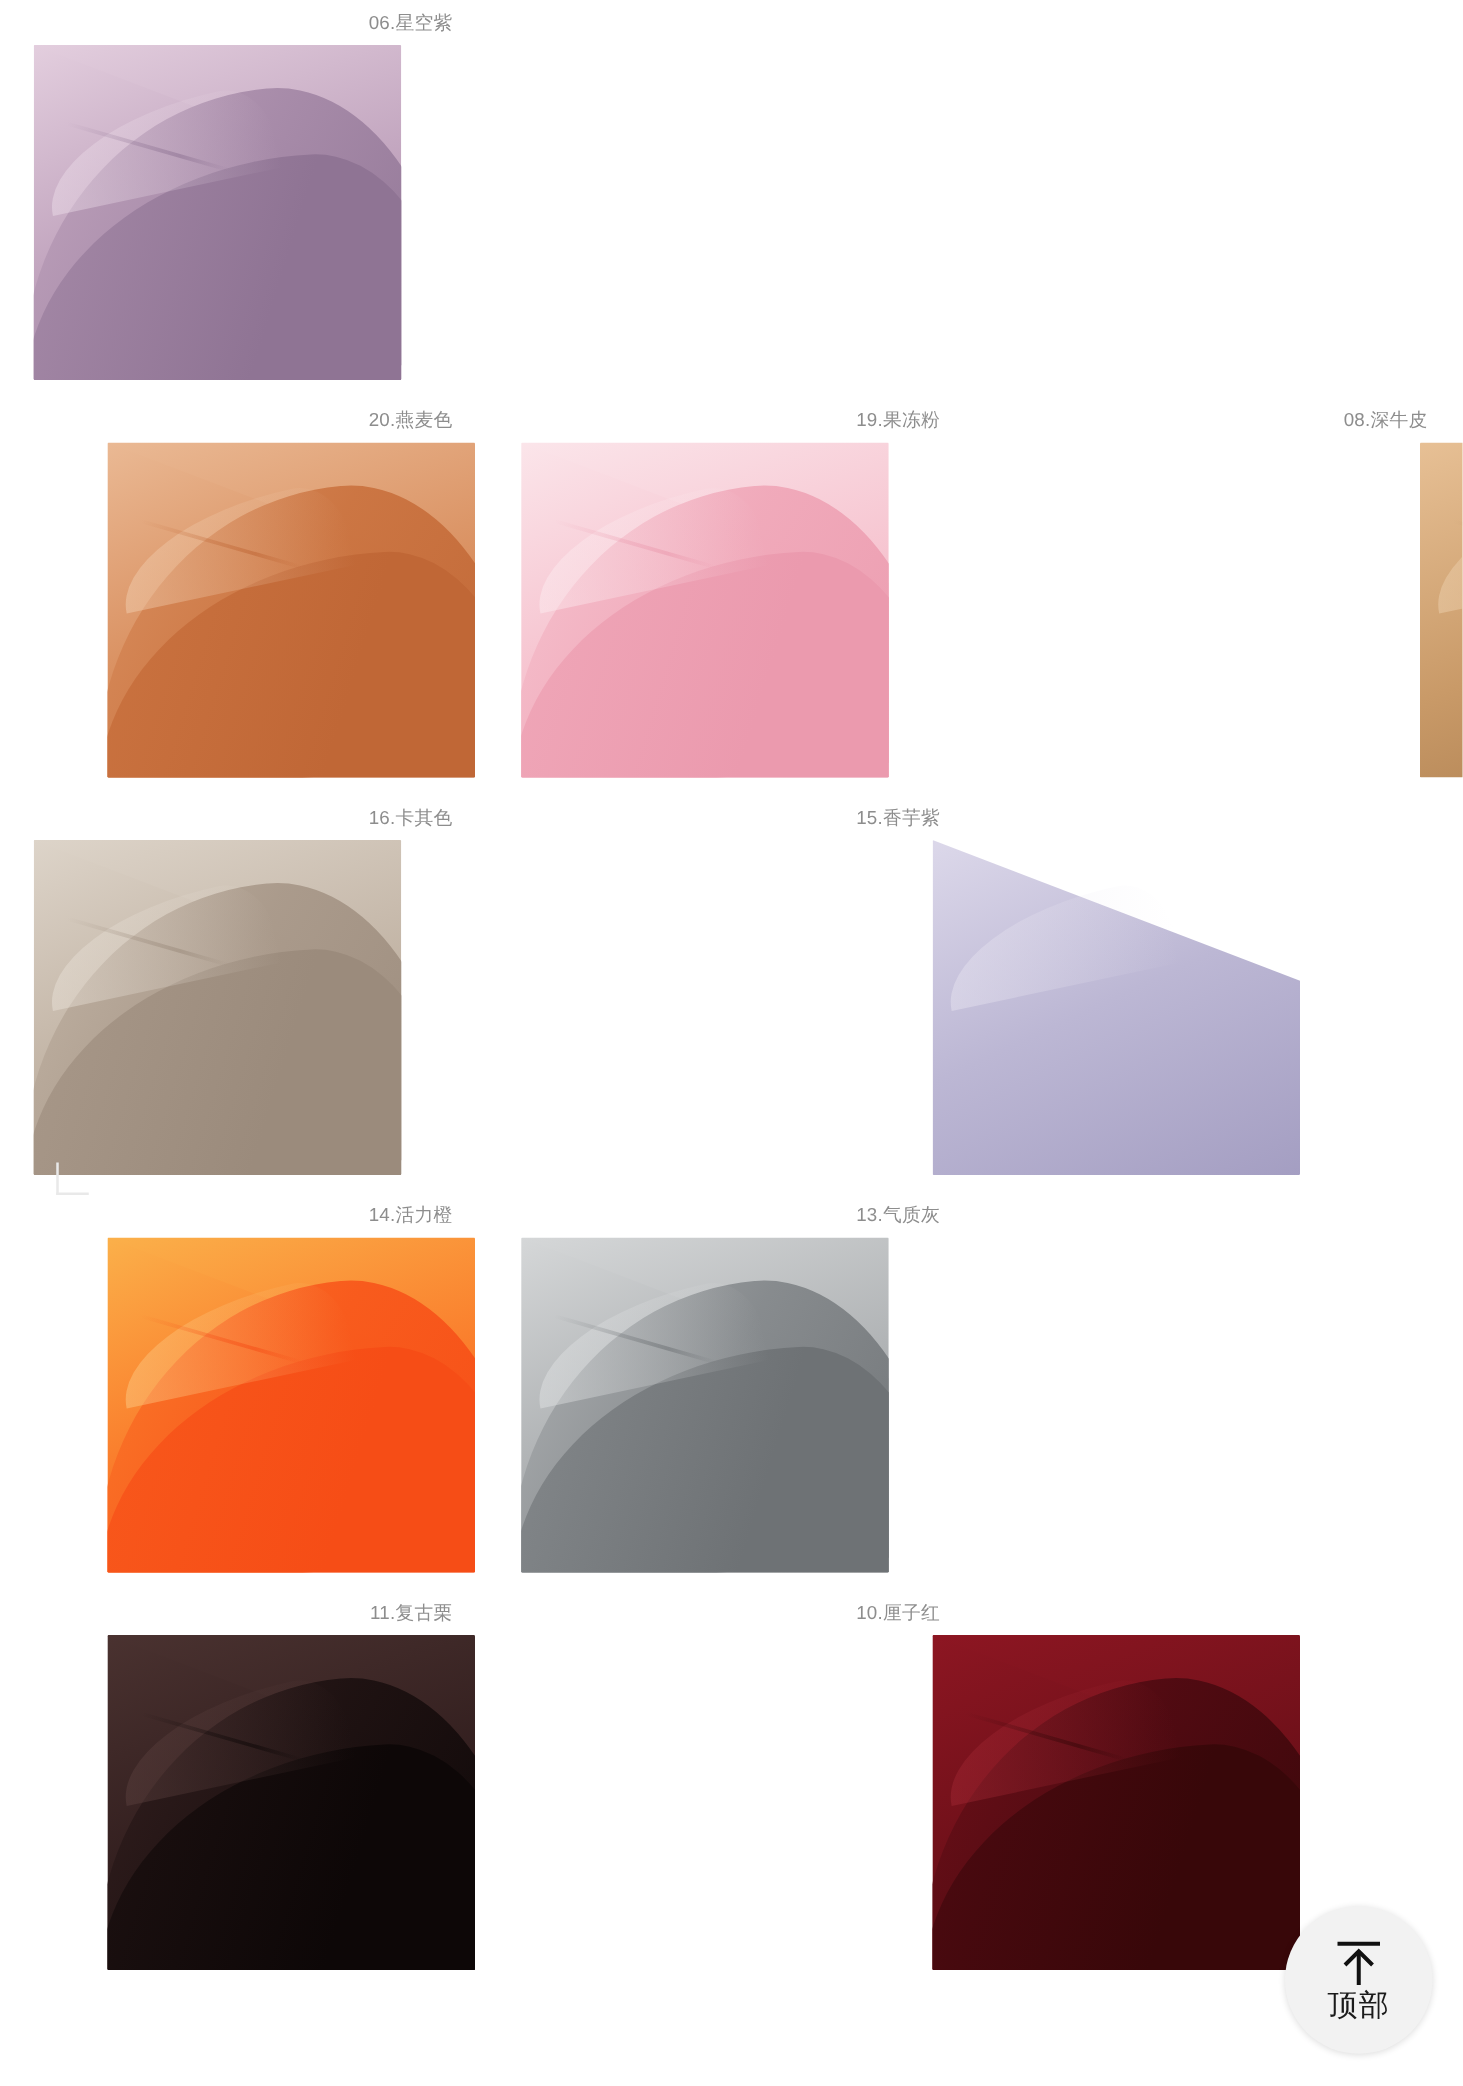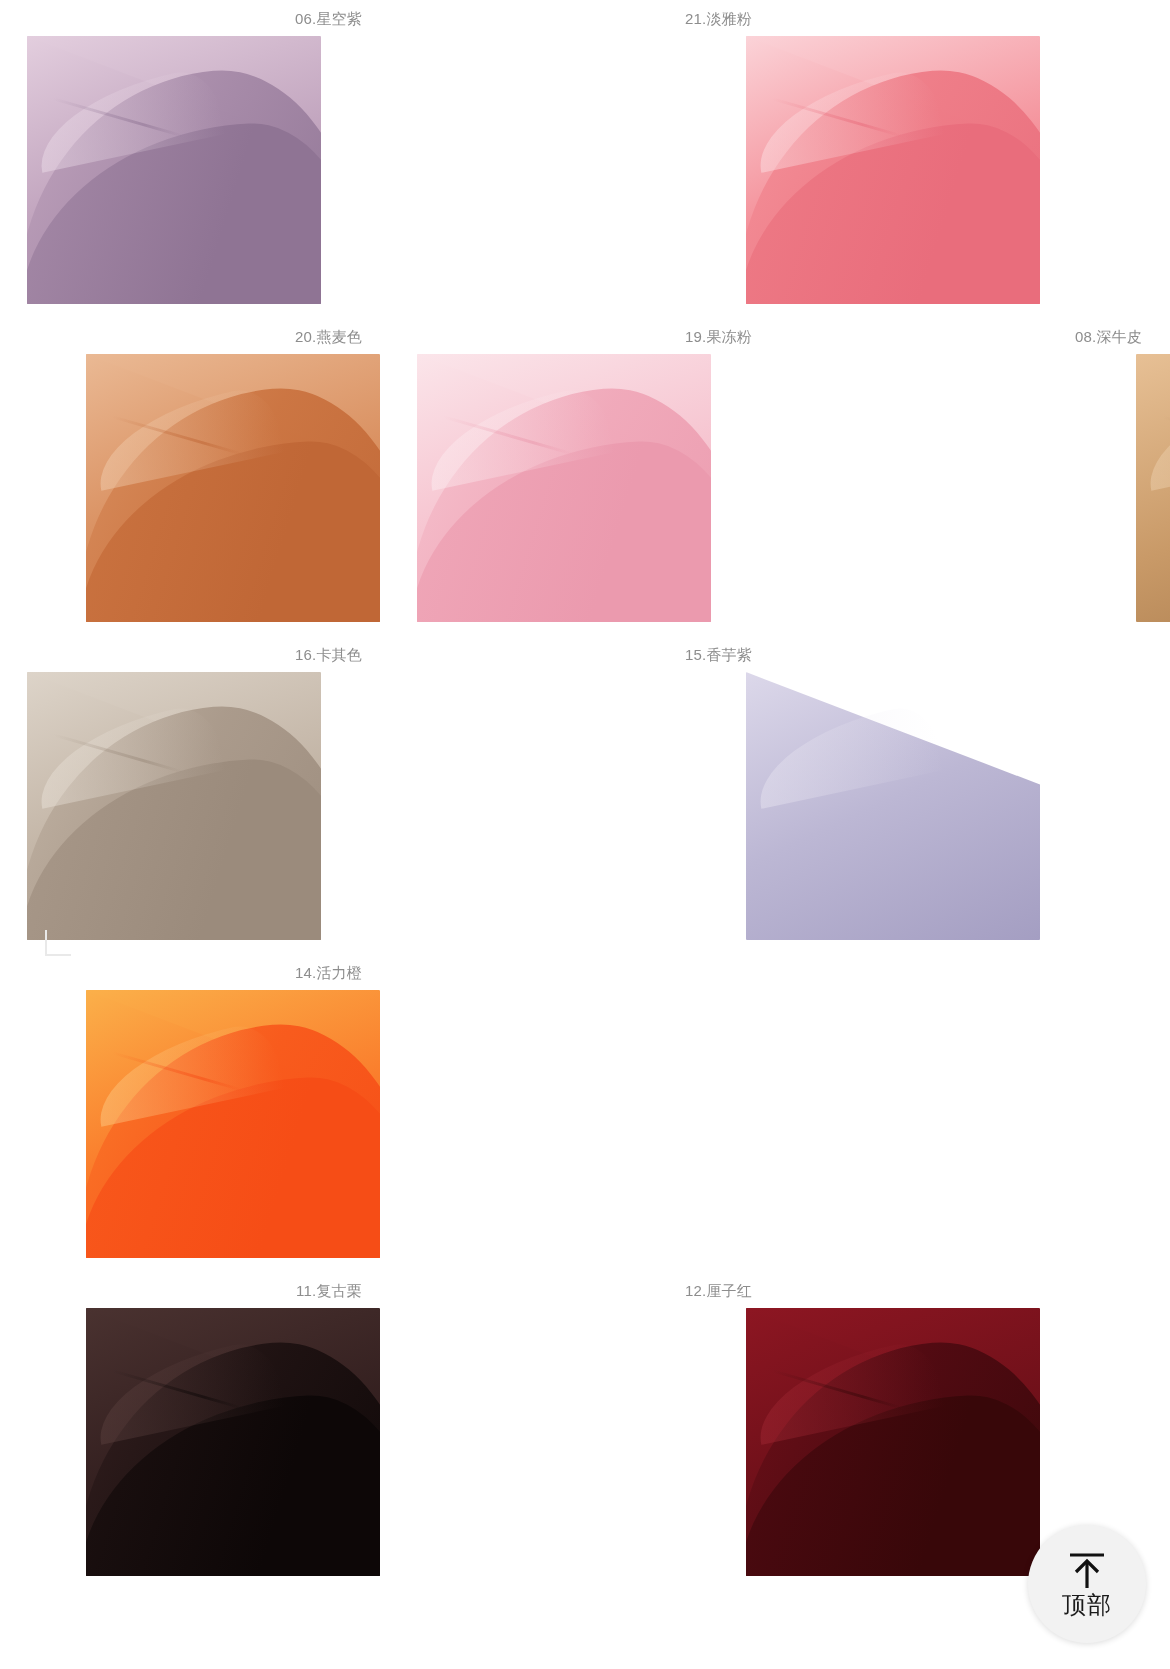--- a/index.html
+++ b/index.html
@@ -135,33 +135,20 @@
         <div class="paper">
             <div class="base" style="background:linear-gradient(160deg,#e3cede 0%,#c0a3bd 55%,#8f7494 100%);"></div>
             <div class="tri" style="background:linear-gradient(155deg,#e3cede 0%,#c0a3bd 48%,#a68aa8 100%);"></div>
             <div class="fold-a" style="background:linear-gradient(120deg,#c0a3bd 0%,#a68aa8 48%,#8f7494 100%);"></div>
             <div class="fold-b" style="background:linear-gradient(110deg,#a68aa8 0%,#8f7494 60%,#8f7494 100%);"></div>
             <div class="sheen" style="background:linear-gradient(90deg,#efe1ec 0%,rgba(255,255,255,0) 100%);"></div>
             <div class="crease" style="background:linear-gradient(90deg,rgba(0,0,0,0) 0%,#8f7494 70%,rgba(0,0,0,0) 100%);"></div>
           </div>
       </div>
     </div>
-    <div class="cell col-2">
-      <div class="cell-label">21.淡雅粉</div>
-      <div class="swatch">
-        <div class="paper">
-            <div class="base" style="background:linear-gradient(160deg,#fbd3d8 0%,#f4919a 55%,#e96d7c 100%);"></div>
-            <div class="tri" style="background:linear-gradient(155deg,#fbd3d8 0%,#f4919a 48%,#ee7b86 100%);"></div>
-            <div class="fold-a" style="background:linear-gradient(120deg,#f4919a 0%,#ee7b86 48%,#e96d7c 100%);"></div>
-            <div class="fold-b" style="background:linear-gradient(110deg,#ee7b86 0%,#e96d7c 60%,#e96d7c 100%);"></div>
-            <div class="sheen" style="background:linear-gradient(90deg,#fde6e9 0%,rgba(255,255,255,0) 100%);"></div>
-            <div class="crease" style="background:linear-gradient(90deg,rgba(0,0,0,0) 0%,#e96d7c 70%,rgba(0,0,0,0) 100%);"></div>
-          </div>
-      </div>
-    </div>
   </div>
 
   <div class="grid-row">
     <div class="cell col-0">
       <div class="cell-label">20.燕麦色</div>
       <div class="swatch">
         <div class="paper">
             <div class="base" style="background:linear-gradient(160deg,#eab994 0%,#d98f5f 55%,#c06736 100%);"></div>
             <div class="tri" style="background:linear-gradient(155deg,#eab994 0%,#d98f5f 48%,#cb7441 100%);"></div>
             <div class="fold-a" style="background:linear-gradient(120deg,#d98f5f 0%,#cb7441 48%,#c06736 100%);"></div>
@@ -235,38 +222,51 @@
         <div class="paper">
             <div class="base" style="background:linear-gradient(160deg,#fbb04a 0%,#fa7a2a 55%,#f64d16 100%);"></div>
             <div class="tri" style="background:linear-gradient(155deg,#fbb04a 0%,#fa7a2a 48%,#f8591c 100%);"></div>
             <div class="fold-a" style="background:linear-gradient(120deg,#fa7a2a 0%,#f8591c 48%,#f64d16 100%);"></div>
             <div class="fold-b" style="background:linear-gradient(110deg,#f8591c 0%,#f64d16 60%,#f64d16 100%);"></div>
             <div class="sheen" style="background:linear-gradient(90deg,#fdd08a 0%,rgba(255,255,255,0) 100%);"></div>
             <div class="crease" style="background:linear-gradient(90deg,rgba(0,0,0,0) 0%,#f64d16 70%,rgba(0,0,0,0) 100%);"></div>
           </div>
       </div>
     </div>
+    <div class="cell col-1">
+      <div class="cell-label">13.气质灰</div>
+      <div class="swatch">
+        <div class="paper">
+            <div class="base" style="background:linear-gradient(160deg,#d5d7d8 0%,#aeb1b3 55%,#6e7275 100%);"></div>
+            <div class="tri" style="background:linear-gradient(155deg,#d5d7d8 0%,#aeb1b3 48%,#85898c 100%);"></div>
+            <div class="fold-a" style="background:linear-gradient(120deg,#aeb1b3 0%,#85898c 48%,#6e7275 100%);"></div>
+            <div class="fold-b" style="background:linear-gradient(110deg,#85898c 0%,#6e7275 60%,#6e7275 100%);"></div>
+            <div class="sheen" style="background:linear-gradient(90deg,#e5e7e8 0%,rgba(255,255,255,0) 100%);"></div>
+            <div class="crease" style="background:linear-gradient(90deg,rgba(0,0,0,0) 0%,#6e7275 70%,rgba(0,0,0,0) 100%);"></div>
+          </div>
+      </div>
+    </div>
   </div>
 
   <div class="grid-row">
     <div class="cell col-0">
       <div class="cell-label">11.复古栗</div>
       <div class="swatch">
         <div class="paper">
             <div class="base" style="background:linear-gradient(160deg,#4a3230 0%,#331f1f 55%,#0d0707 100%);"></div>
             <div class="tri" style="background:linear-gradient(155deg,#4a3230 0%,#331f1f 48%,#1d1111 100%);"></div>
             <div class="fold-a" style="background:linear-gradient(120deg,#331f1f 0%,#1d1111 48%,#0d0707 100%);"></div>
             <div class="fold-b" style="background:linear-gradient(110deg,#1d1111 0%,#0d0707 60%,#0d0707 100%);"></div>
             <div class="sheen" style="background:linear-gradient(90deg,#5d4240 0%,rgba(255,255,255,0) 100%);"></div>
             <div class="crease" style="background:linear-gradient(90deg,rgba(0,0,0,0) 0%,#0d0707 70%,rgba(0,0,0,0) 100%);"></div>
           </div>
       </div>
     </div>
     <div class="cell col-2">
-      <div class="cell-label">12.厘子红</div>
+      <div class="cell-label">10.厘子红</div>
       <div class="swatch">
         <div class="paper">
             <div class="base" style="background:linear-gradient(160deg,#8d1622 0%,#6e1019 55%,#380709 100%);"></div>
             <div class="tri" style="background:linear-gradient(155deg,#8d1622 0%,#6e1019 48%,#4e0a11 100%);"></div>
             <div class="fold-a" style="background:linear-gradient(120deg,#6e1019 0%,#4e0a11 48%,#380709 100%);"></div>
             <div class="fold-b" style="background:linear-gradient(110deg,#4e0a11 0%,#380709 60%,#380709 100%);"></div>
             <div class="sheen" style="background:linear-gradient(90deg,#a32834 0%,rgba(255,255,255,0) 100%);"></div>
             <div class="crease" style="background:linear-gradient(90deg,rgba(0,0,0,0) 0%,#380709 70%,rgba(0,0,0,0) 100%);"></div>
           </div>
       </div>

